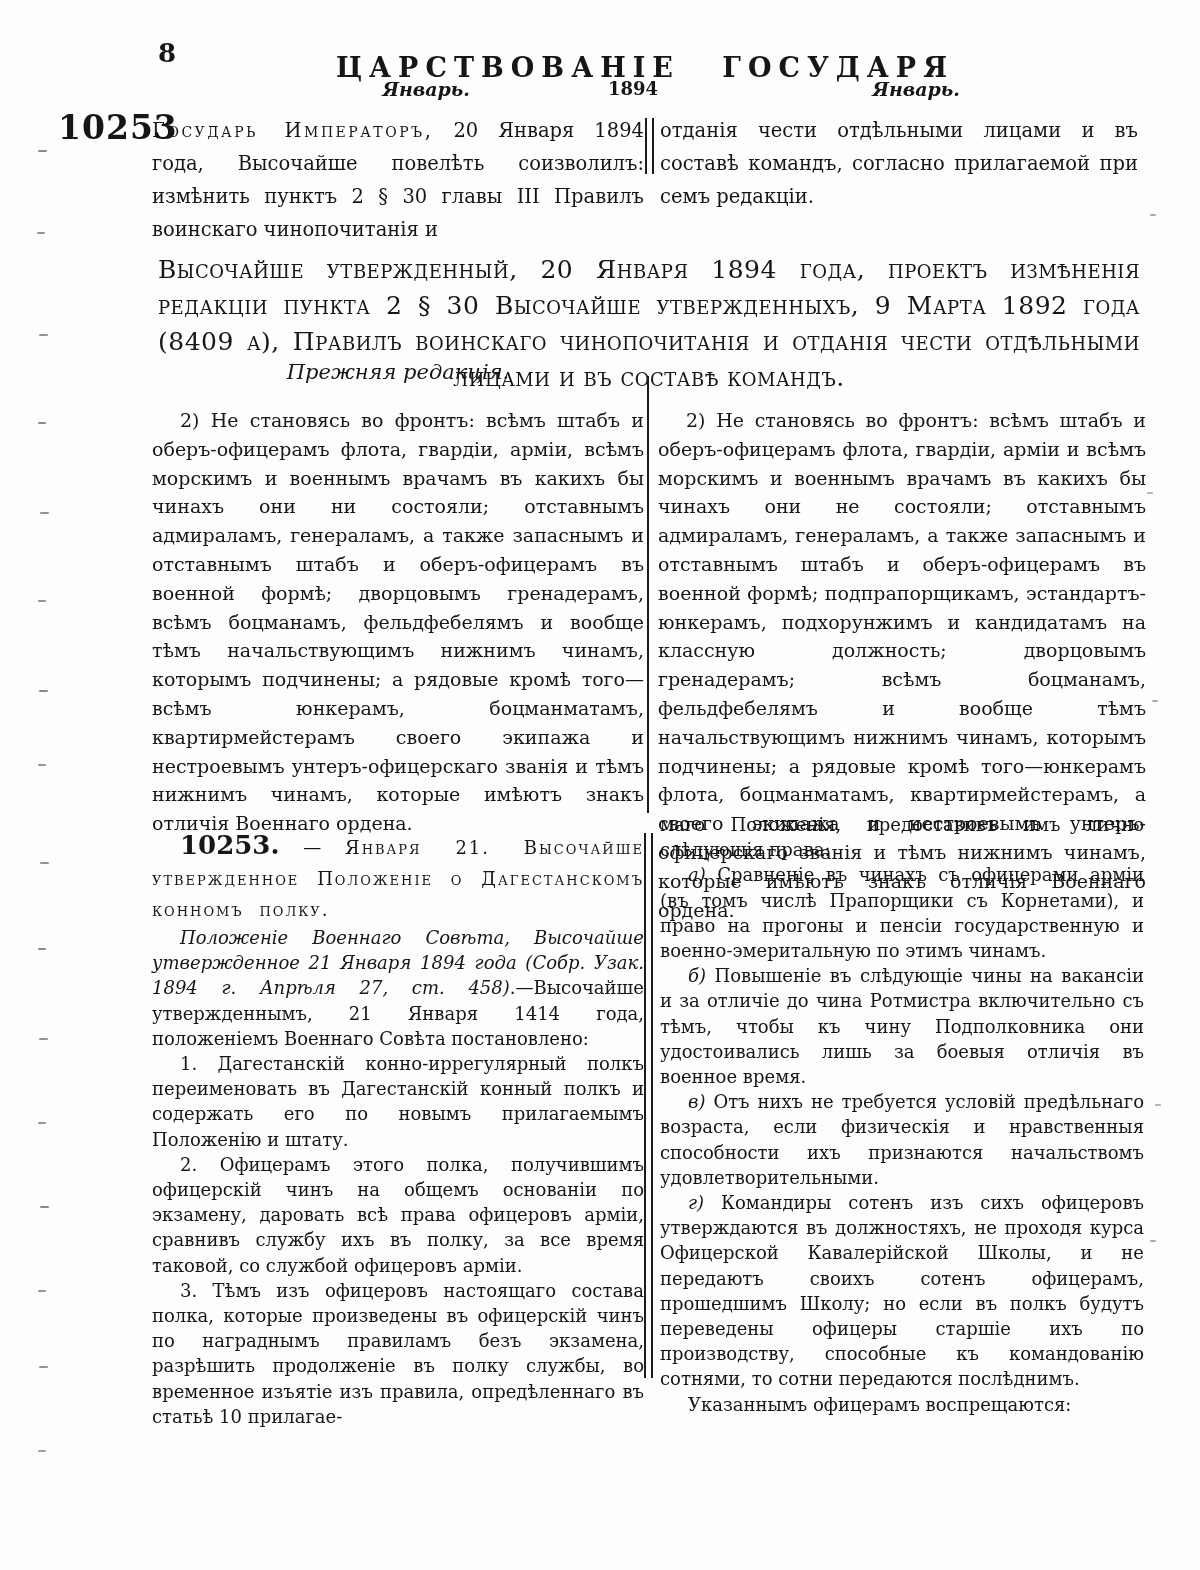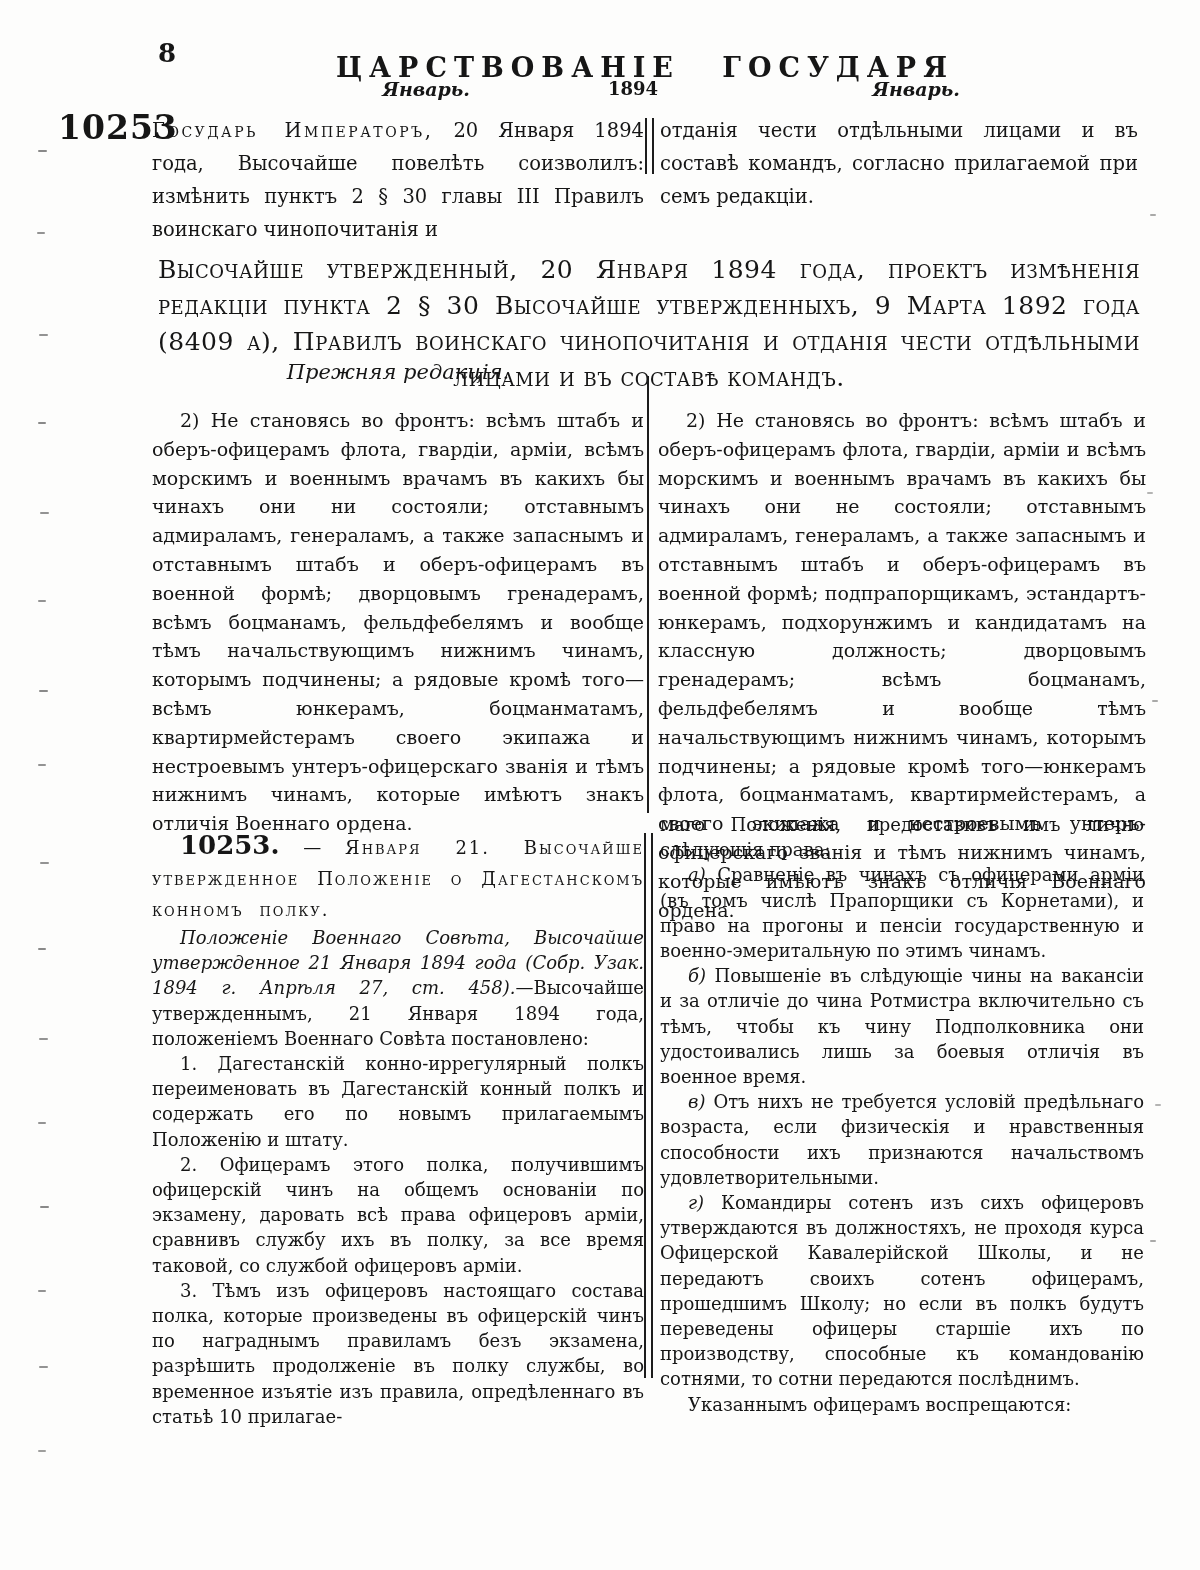--- a/index.html
+++ b/index.html
@@ -79,21 +79,21 @@
   </div>
   <div class="abs col fs-comp" style="left:658px;top:406px;width:488px;">
     <p class="indent">2) Не становясь во фронтъ: всѣмъ штабъ и оберъ-офицерамъ флота, гвардіи, арміи и всѣмъ морскимъ и военнымъ врачамъ въ какихъ бы чинахъ они не состояли; отставнымъ адмираламъ, генераламъ, а также запаснымъ и отставнымъ штабъ и оберъ-офицерамъ въ военной формѣ; подпрапорщикамъ, эстандартъ-юнкерамъ, подхорунжимъ и кандидатамъ на классную должность; дворцовымъ гренадерамъ; всѣмъ боцманамъ, фельдфебелямъ и вообще тѣмъ начальствующимъ нижнимъ чинамъ, которымъ подчинены; а рядовые кромѣ того—юнкерамъ флота, боцманматамъ, квартирмейстерамъ, а своего экипажа и нестроевымъ унтеръ-офицерскаго званія и тѣмъ нижнимъ чинамъ, которые имѣютъ знакъ отличія Военнаго ордена.</p>
   </div>
 
   <div class="abs col fs-entry2" style="left:152px;top:832px;width:492px;">
     <p class="heading-p indent">
       <span class="e2num">10253.</span><span> — </span><span class="e2head">Января 21. Высочайше утвержденное Положеніе о Дагестанскомъ конномъ полку.</span>
     </p>
     <p class="indent">
-      <span class="ital">Положеніе Военнаго Совѣта, Высочайше утвержденное 21 Января 1894 года (Собр. Узак. 1894 г. Апрѣля 27, ст. 458).</span><span>—Высочайше утвержденнымъ, 21 Января 1894 года, положеніемъ Военнаго Совѣта постановлено:</span>
+      <span class="ital">Положеніе Военнаго Совѣта, Высочайше утвержденное 21 Января 1894 года (Собр. Узак. 1894 г. Апрѣля 27, ст. 458).</span><span>—Высочайше утвержденнымъ, 21 Января 1414 года, положеніемъ Военнаго Совѣта постановлено:</span>
     </p>
     <p class="indent">1. Дагестанскій конно-иррегулярный полкъ переименовать въ Дагестанскій конный полкъ и содержать его по новымъ прилагаемымъ Положенію и штату.</p>
     <p class="indent">2. Офицерамъ этого полка, получившимъ офицерскій чинъ на общемъ основаніи по экзамену, даровать всѣ права офицеровъ арміи, сравнивъ службу ихъ въ полку, за все время таковой, со службой офицеровъ арміи.</p>
     <p class="indent">3. Тѣмъ изъ офицеровъ настоящаго состава полка, которые произведены въ офицерскій чинъ по награднымъ правиламъ безъ экзамена, разрѣшить продолженіе въ полку службы, во временное изъятіе изъ правила, опредѣленнаго въ статьѣ 10 прилагае-</p>
   </div>
 
   <div class="abs rule-double" style="left:644px;top:833px;height:545px;"></div>
 
   <div class="abs col fs-entry2" style="left:660px;top:812px;width:484px;">
     <p>маго Положенія, предоставивъ имъ лично слѣдующія права:</p>

